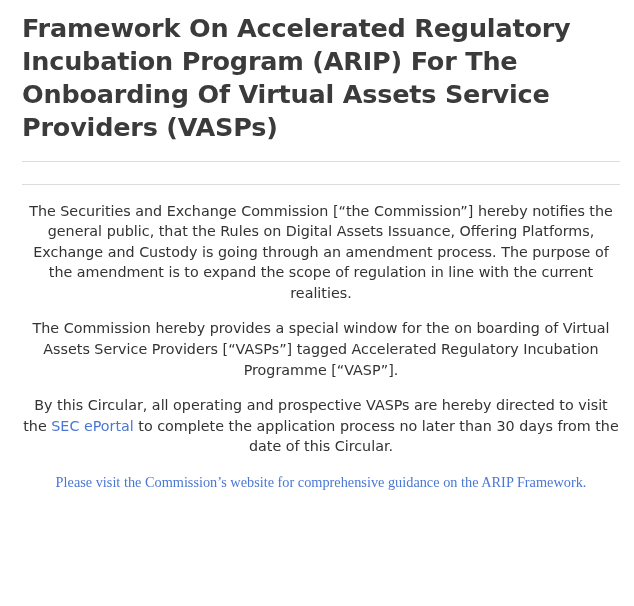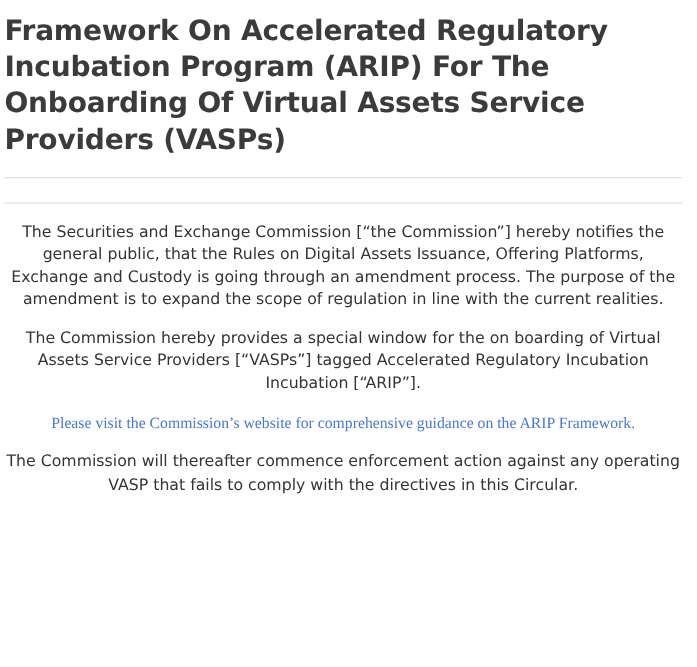--- a/index.html
+++ b/index.html
@@ -8,21 +8,21 @@
     background: #ffffff;
   }
   body {
     width: 634px;
     height: 606px;
     font-family: "DejaVu Sans", sans-serif;
     color: #333333;
     overflow: hidden;
   }
   .page {
-    padding: 12px 14px 0 4px;
+    padding: 12px 14px 0 22px;
     box-sizing: border-box;
     width: 634px;
   }
   .doc-title {
     font-family: "DejaVu Sans", sans-serif;
     font-weight: bold;
     font-size: 25.5px;
     line-height: 1.3;
     color: #3b3b3b;
     letter-spacing: -0.2px;
@@ -79,22 +79,22 @@
 
   <hr class="title-rule">
 
 
   <hr class="date-rule">
 
   <div class="body-block">
 
     <p class="para">The Securities and Exchange Commission [“the Commission”] hereby notifies the general public, that the Rules on Digital Assets Issuance, Offering Platforms, Exchange and Custody is going through an amendment process. The purpose of the amendment is to expand the scope of regulation in line with the current realities.</p>
 
-    <p class="para">The Commission hereby provides a special window for the on boarding of Virtual Assets Service Providers [“VASPs”] tagged Accelerated Regulatory Incubation Incubation [“ARIP”].</p>
+    <p class="para">The Commission hereby provides a special window for the on boarding of Virtual Assets Service Providers [“VASPs”] tagged Accelerated Regulatory Incubation Programme [“VASP”].</p>
 
+    <p class="para"><span>By this Circular, all operating and prospective VASPs are hereby directed to visit the </span><a class="inline-link" href="#">SEC ePortal</a><span> to complete the application process no later than 30 days from the date of this Circular.</span></p>
 
     <p class="link-para"><a class="inline-link" href="#">Please visit the Commission’s website for comprehensive guidance on the ARIP Framework.</a></p>
 
-    <p class="para">The Commission will thereafter commence enforcement action against any operating VASP that fails to comply with the directives in this Circular.</p>
 
   </div>
 
 </div>
 
 </body></html>

